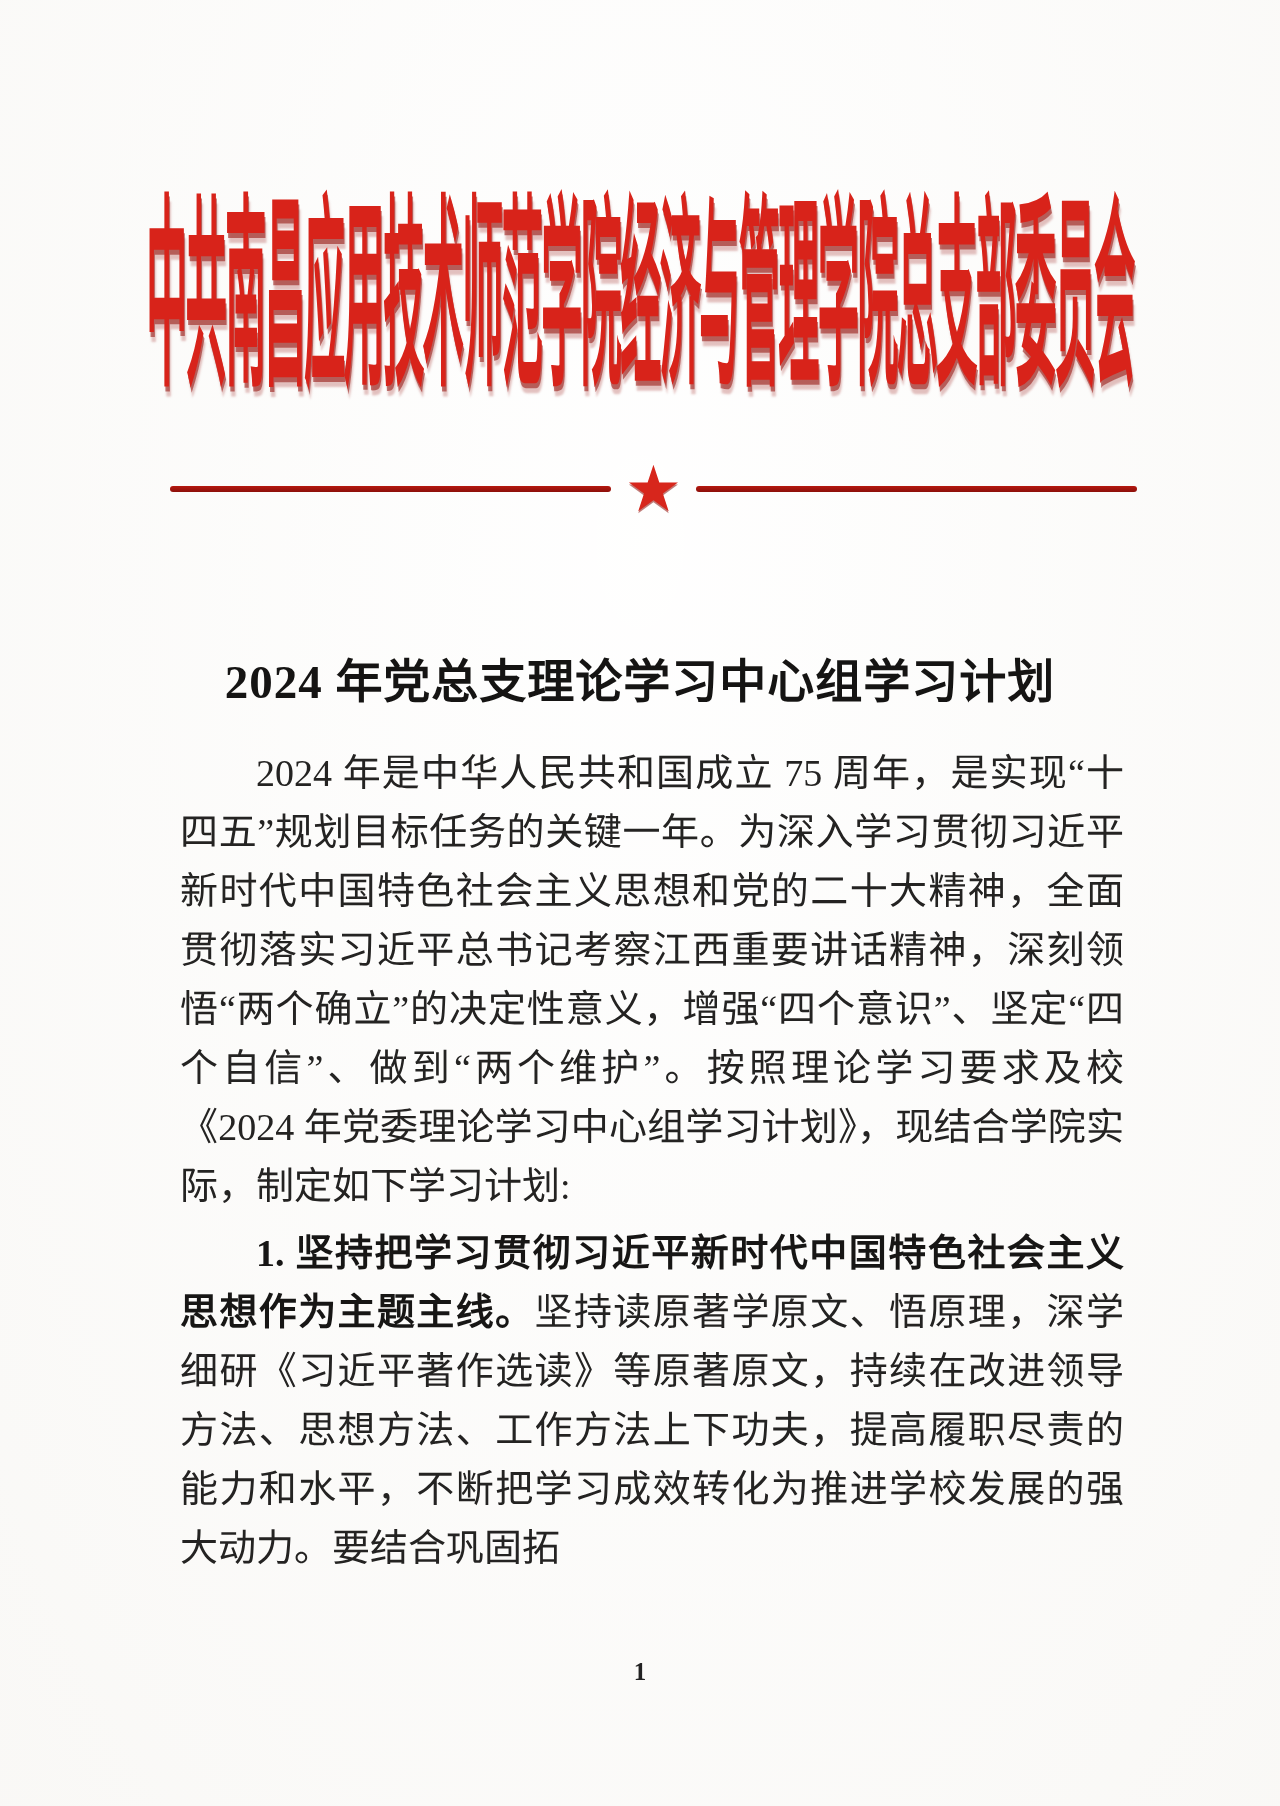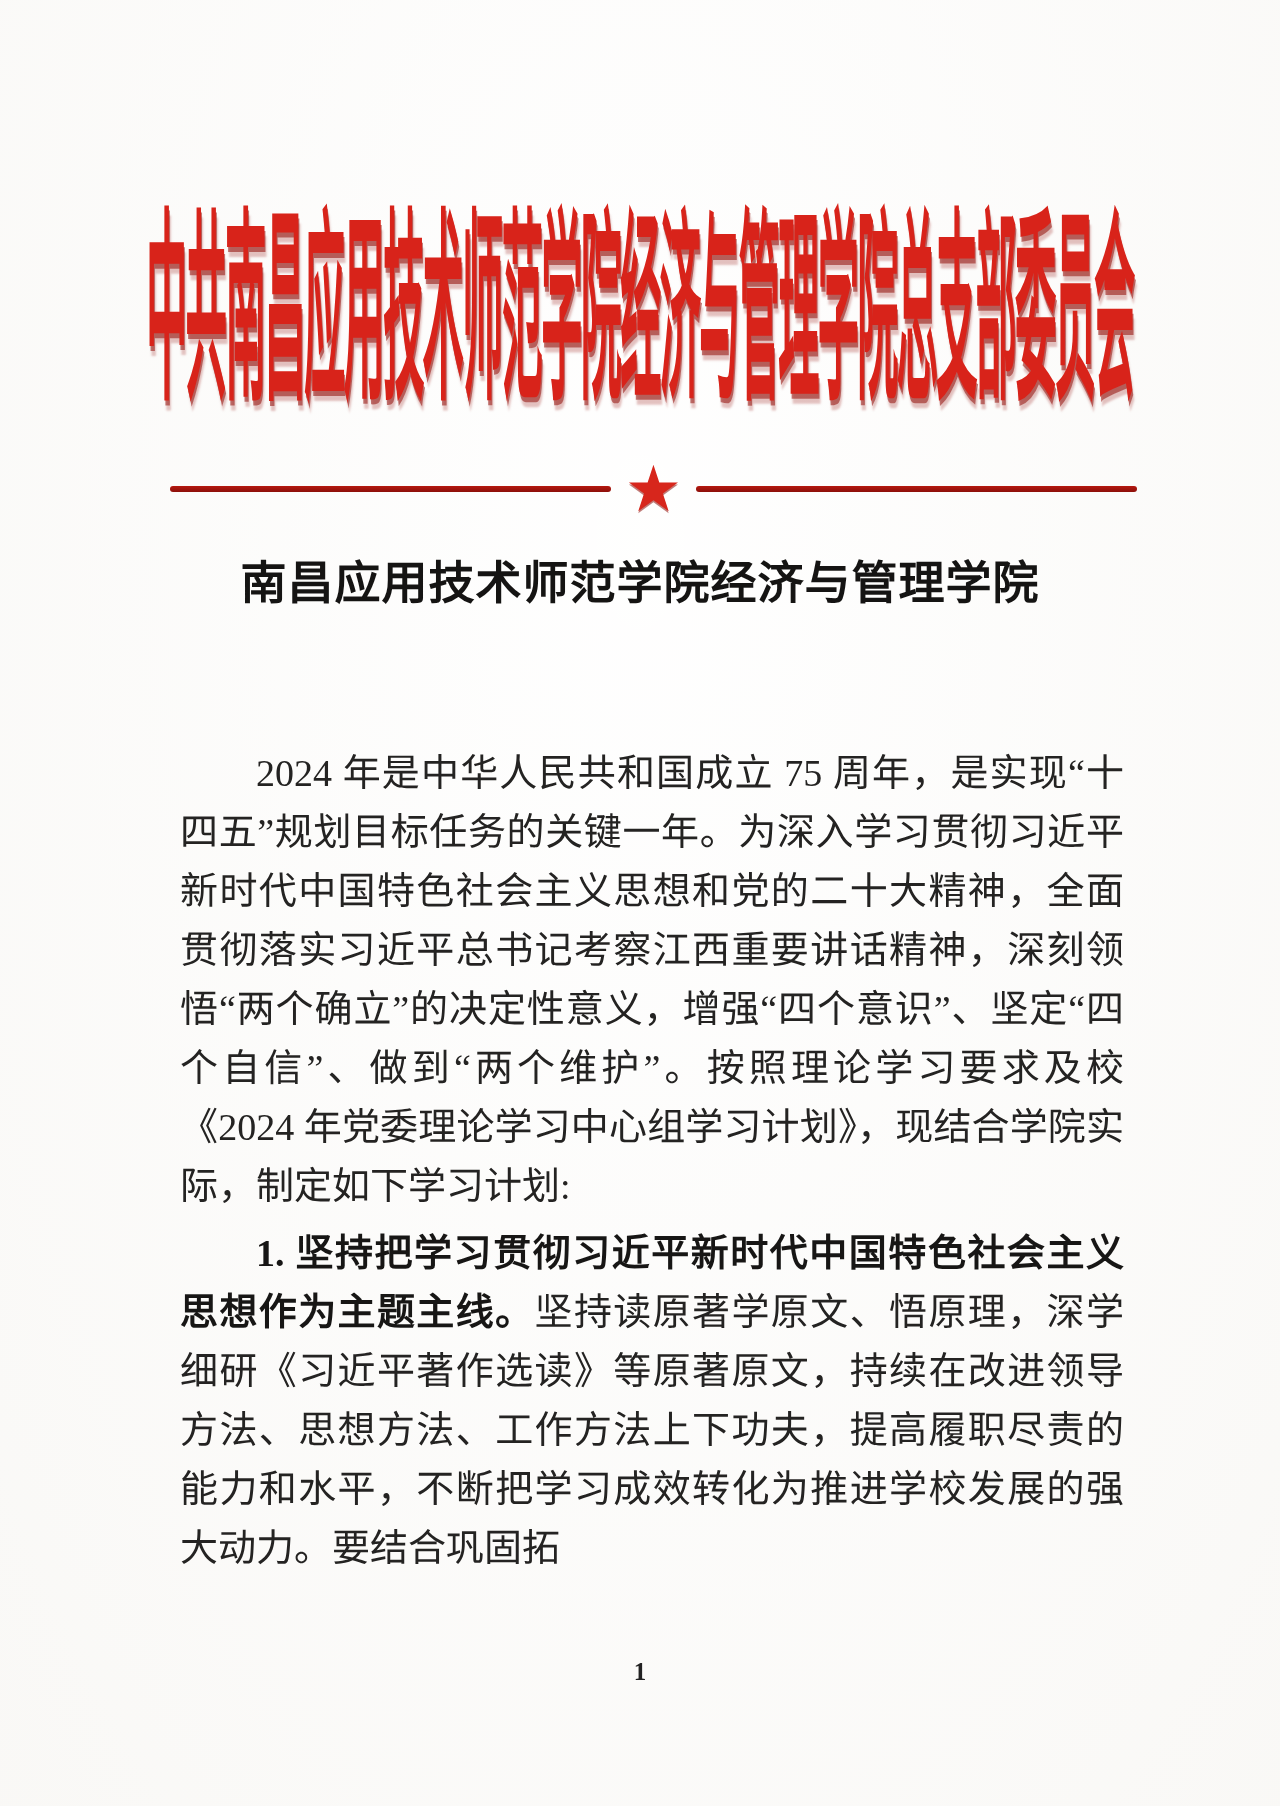--- a/index.html
+++ b/index.html
@@ -15,21 +15,21 @@
     background:
       radial-gradient(ellipse at 50% 30%, rgba(255,255,255,0.9), rgba(244,243,240,0.35)),
       #fcfbf9;
     overflow: hidden;
     font-family: "Liberation Serif", "DejaVu Serif", serif;
   }
 
   
   .red-header {
     position: absolute;
-    top: 211px;
+    top: 197px;
     left: 0;
     right: 0;
     text-align: center;
     pointer-events: none;
   }
   .red-header .org {
     display: inline-block;
     font-family: "Liberation Serif", "DejaVu Serif", serif;
     font-weight: 700;
     font-size: 41px;
@@ -128,22 +128,22 @@
   <div class="red-header">
     <span class="org">中共南昌应用技术师范学院经济与管理学院总支部委员会</span>
   </div>
 
   <div class="divider">
     <div class="seg"></div>
     <div class="star">★</div>
     <div class="seg"></div>
   </div>
 
-  <h1 class="title1">南昌应用技术师范学院经济与管理学院</h1>
 
+  <h2 class="title2">2024 年党总支理论学习中心组学习计划</h2>
 
   <div class="body-text">
     <p>2024 年是中华人民共和国成立 75 周年，是实现“十四五”规划目标任务的关键一年。为深入学习贯彻习近平新时代中国特色社会主义思想和党的二十大精神，全面贯彻落实习近平总书记考察江西重要讲话精神，深刻领悟“两个确立”的决定性意义，增强“四个意识”、坚定“四个自信”、做到“两个维护”。按照理论学习要求及校《2024 年党委理论学习中心组学习计划》，现结合学院实际，制定如下学习计划:</p>
 
 
 
     <p><span class="bold-lead">1. 坚持把学习贯彻习近平新时代中国特色社会主义思想作为主题主线。</span><span>坚持读原著学原文、悟原理，深学细研《习近平著作选读》等原著原文，持续在改进领导方法、思想方法、工作方法上下功夫，提高履职尽责的能力和水平，不断把学习成效转化为推进学校发展的强大动力。要结合巩固拓</span></p>
   </div>
 
   <div class="page-number">1</div>

